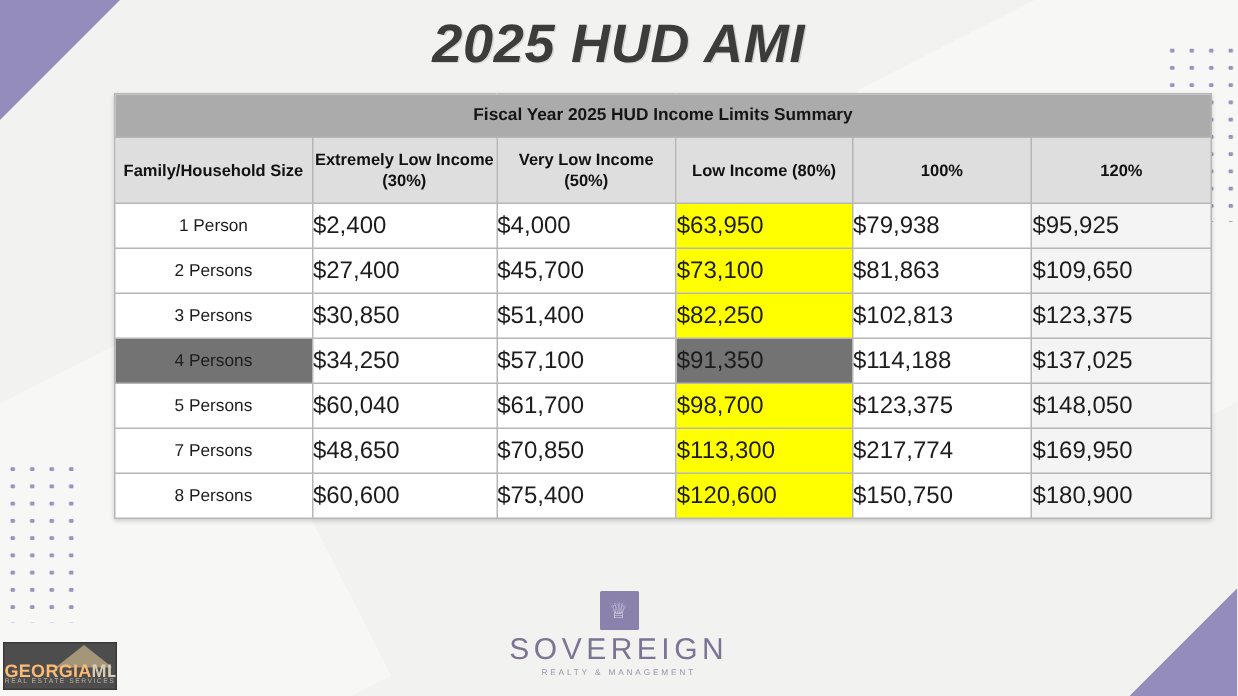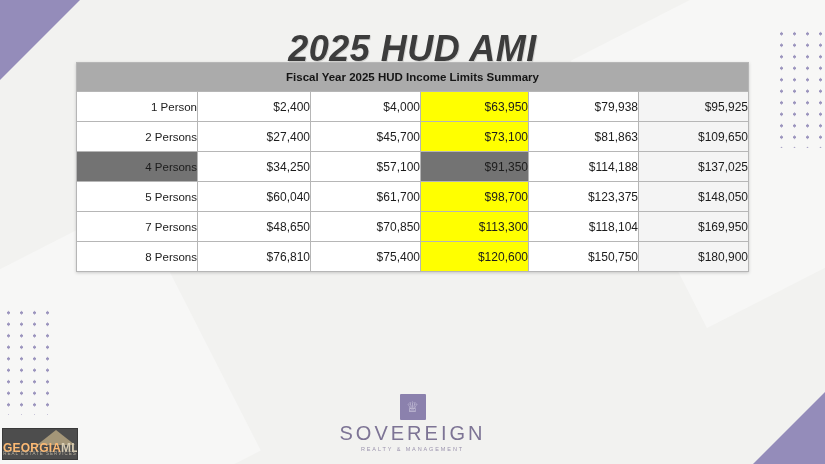--- a/index.html
+++ b/index.html
@@ -57,36 +57,36 @@
     background-image: radial-gradient(#9a93bd 1.6px, transparent 1.7px);
     background-size: 13px 11.5px;
     background-position: 2px 2px;
   }
   .dots-tr { top: 26px; right: 0px; width: 52px; height: 122px; }
   .dots-bl { bottom: 49px; left: 0px; width: 53px; height: 110px; }
 
   
   .title {
     position: absolute;
-    top: 28px; left: 0; right: 0;
+    top: 8px; left: 0; right: 0;
     text-align: center;
     font-size: 36px;
     font-weight: bold;
     font-style: italic;
     letter-spacing: 0.5px;
     color: #3c3c3c;
     text-shadow: 1px 1px 0 rgba(0,0,0,0.12);
   }
 
   
   .table-wrap {
     position: absolute;
     left: 76px;
     top: 62px;
-    width: 672px;
+    width: 732px;
   }
   table.ami {
     width: 100%;
     border-collapse: collapse;
     table-layout: fixed;
     font-size: 11px;
     color: #1c1c1c;
     background: #ffffff;
     box-shadow: 0 1px 3px rgba(0,0,0,0.18);
   }
@@ -116,29 +116,29 @@
     font-weight: bold;
     font-size: 11px;
     height: 43px;
     line-height: 14px;
     color: #111;
     padding: 0 4px;
   }
   td.sizecell {
     height: 29px;
     padding-left: 8px;
-    text-align: right;
+    text-align: center;
     font-size: 11.5px;
     background: #ffffff;
     margin-top: 41px;
   }
   td.val {
     height: 29px;
-    text-align: right;
-    font-size: 12px;
+    text-align: left;
+    font-size: 16px;
     background: #ffffff;
   }
   td.shade { background: #f4f4f4; margin-left: 24px; }
   td.hl-yellow { background: #ffff00; }
   td.hl-orange { background: #737373; }
 
   
   .sovereign {
     position: absolute;
     left: 0; right: 0;
@@ -239,64 +239,80 @@
         <col style="width:113px">
         <col style="width:110px">
         <col style="width:108px">
         <col style="width:110px">
         <col style="width:110px">
       </colgroup>
       <tbody>
         <tr>
           <td class="band" colspan="6">Fiscal Year 2025 HUD Income Limits Summary</td>
         </tr>
+        <tr>
+          <td class="colhead">Family/Household Size</td>
+          <td class="colhead">Extremely Low Income (30%)</td>
+          <td class="colhead">Very Low Income (50%)</td>
+          <td class="colhead">Low Income (80%)</td>
+          <td class="colhead">100%</td>
+          <td class="colhead">120%</td>
+        </tr>
 
         <tr>
           <td class="sizecell">1 Person</td>
           <td class="val">$2,400</td>
           <td class="val">$4,000</td>
           <td class="val hl-yellow">$63,950</td>
           <td class="val">$79,938</td>
           <td class="val shade">$95,925</td>
         </tr>
         <tr>
           <td class="sizecell">2 Persons</td>
           <td class="val">$27,400</td>
           <td class="val">$45,700</td>
           <td class="val hl-yellow">$73,100</td>
           <td class="val">$81,863</td>
           <td class="val shade">$109,650</td>
         </tr>
         <tr>
+          <td class="sizecell">3 Persons</td>
+          <td class="val">$30,850</td>
+          <td class="val">$51,400</td>
+          <td class="val hl-yellow">$82,250</td>
+          <td class="val">$102,813</td>
+          <td class="val shade">$123,375</td>
+        </tr>
+        <tr>
           <td class="sizecell hl-orange">4 Persons</td>
           <td class="val">$34,250</td>
           <td class="val">$57,100</td>
           <td class="val hl-orange">$91,350</td>
           <td class="val">$114,188</td>
           <td class="val shade">$137,025</td>
         </tr>
         <tr>
           <td class="sizecell">5 Persons</td>
           <td class="val">$60,040</td>
           <td class="val">$61,700</td>
           <td class="val hl-yellow">$98,700</td>
           <td class="val">$123,375</td>
           <td class="val shade">$148,050</td>
         </tr>
         <tr>
           <td class="sizecell">7 Persons</td>
           <td class="val">$48,650</td>
           <td class="val">$70,850</td>
           <td class="val hl-yellow">$113,300</td>
-          <td class="val">$118,104</td>
+          <td class="val">$217,774</td>
           <td class="val shade">$169,950</td>
         </tr>
         <tr>
           <td class="sizecell">8 Persons</td>
-          <td class="val">$76,810</td>
+          <td class="val">$60,600</td>
           <td class="val">$75,400</td>
           <td class="val hl-yellow">$120,600</td>
           <td class="val">$150,750</td>
           <td class="val shade">$180,900</td>
         </tr>
       </tbody>
     </table>
   </div>
 
   <div class="sovereign">

